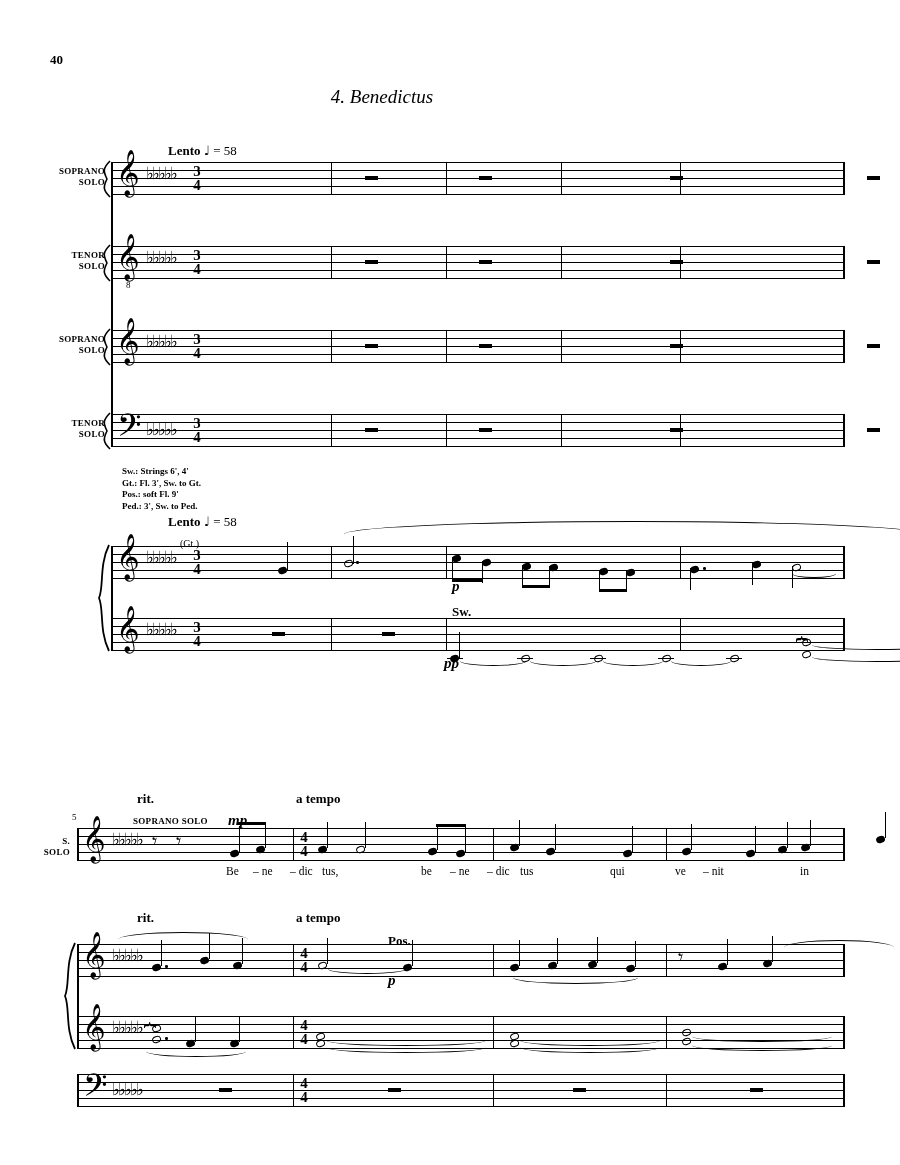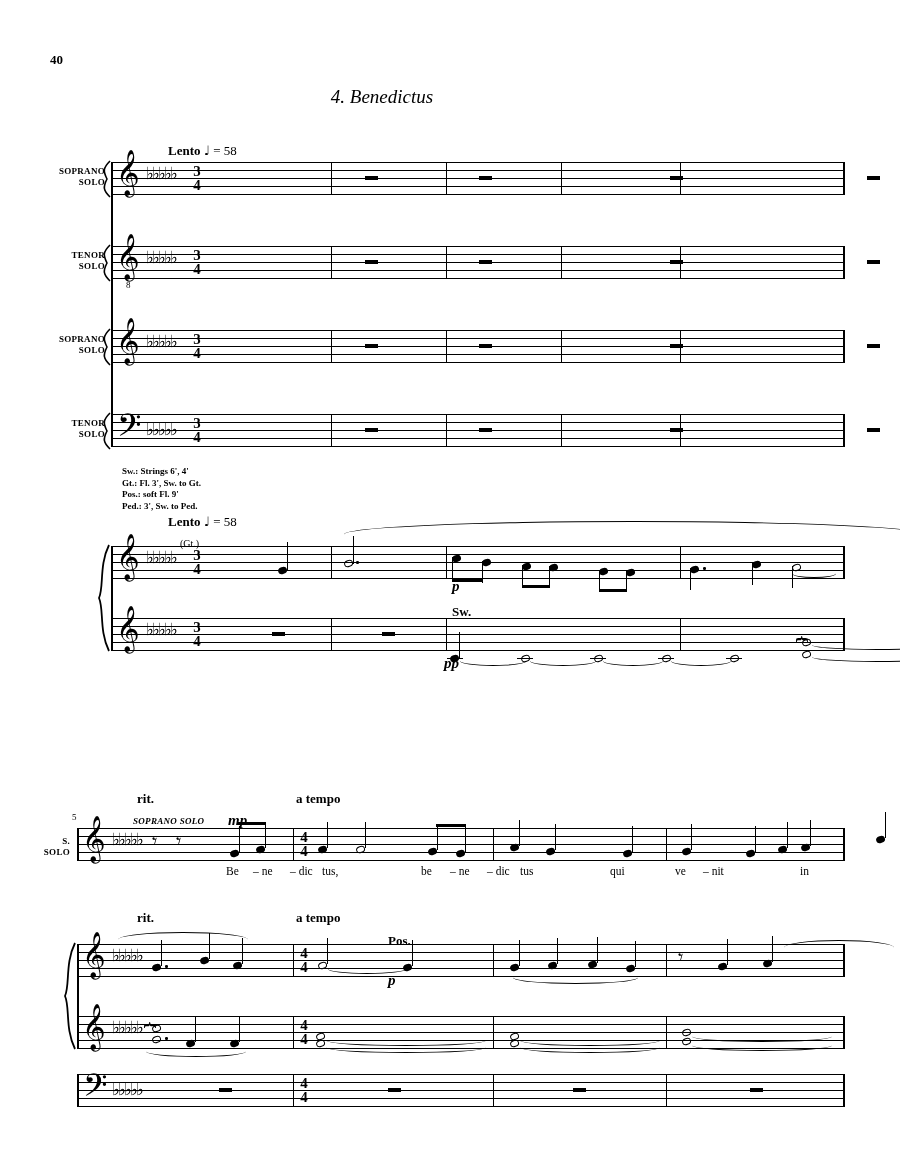--- a/index.html
+++ b/index.html
@@ -163,21 +163,20 @@
     font-size: 13px;
     font-weight: bold;
     font-family: "Liberation Serif", serif;
   }
   .vocal-label {
     position: absolute;
     font-size: 9px;
     font-weight: bold;
     font-family: "Liberation Serif", serif;
     letter-spacing: .3px;
-    font-style: italic;
   }
   .lyrics {
     position: absolute;
     font-size: 11.5px;
     font-family: "Liberation Serif", serif;
     white-space: nowrap;
   }
   .measure-num {
     position: absolute;
     font-size: 9px;

